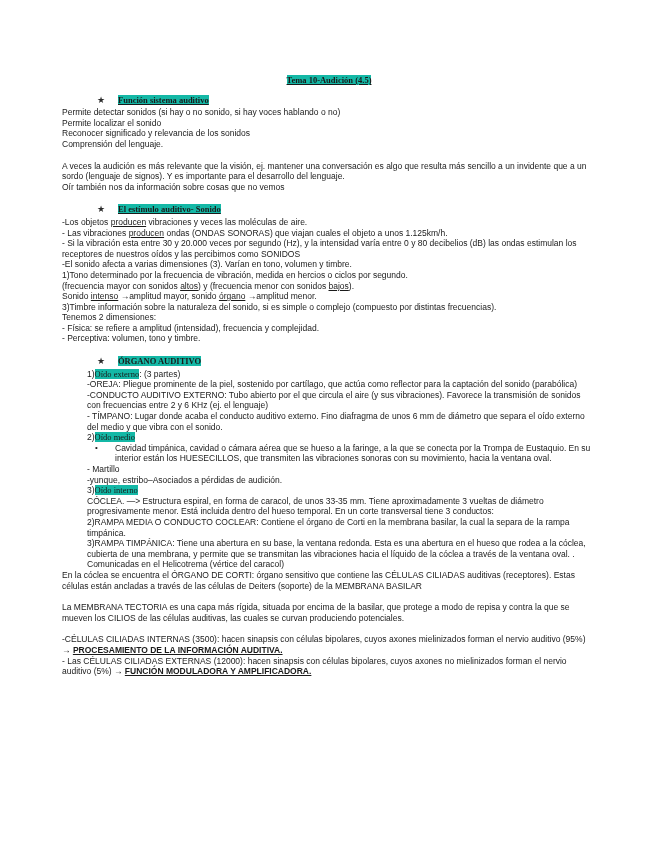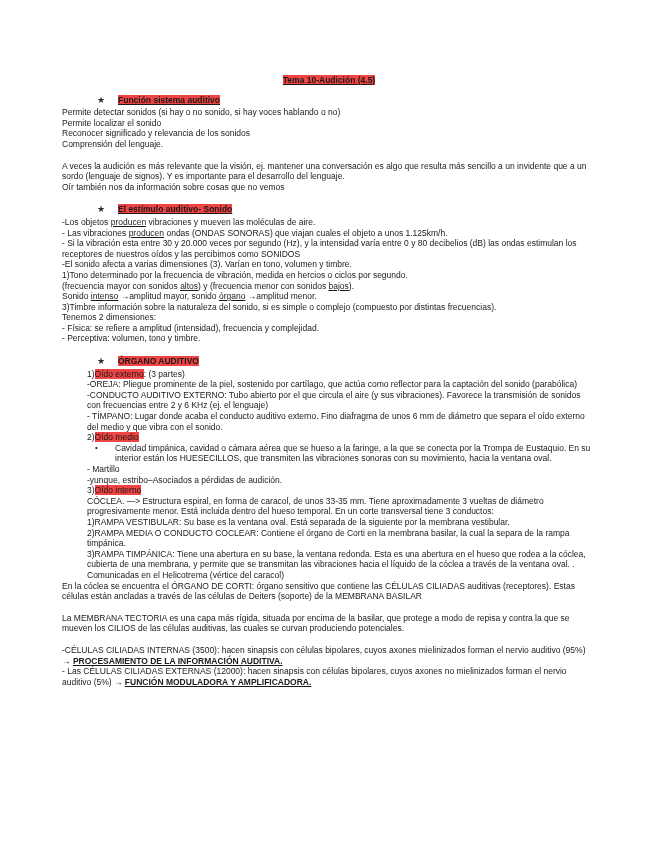--- a/index.html
+++ b/index.html
@@ -45,21 +45,21 @@
     display: flex;
     margin-left: 33px;
   }
   .bullet .marker {
     width: 20px;
     flex: none;
     font-size: 8px;
   }
   .indent { margin-left: 25px; }
   .spacer { height: 11px; }
-  .hl { background: #ef4444; }
+  .hl { background: #14b8a6; font-family: Liberation Serif, serif; }
   .u { text-decoration: underline; }
   .b { font-weight: 700; }
 </style>
 </head>
 <body>
 
 <div class="page">
   <div class="content">
       <div class="block title"><span class="b u hl">Tema 10-Audición (4.5)</span></div>
       <div class="block heading">
@@ -71,21 +71,21 @@
       <div class="block p"><span>Reconocer significado y relevancia de los sonidos</span></div>
       <div class="block p"><span>Comprensión del lenguaje.</span></div>
       <div class="block spacer"></div>
       <div class="block p"><span>A veces la audición es más relevante que la visión, ej. mantener una conversación es algo que resulta más sencillo a un invidente que a un sordo (lenguaje de signos). Y es importante para el desarrollo del lenguaje.</span></div>
       <div class="block p"><span>Oír también nos da información sobre cosas que no vemos</span></div>
       <div class="block spacer"></div>
       <div class="block heading">
         <span class="marker">★</span>
         <span><span class="b u hl">El estímulo auditivo- Sonido</span></span>
       </div>
-      <div class="block p"><span>-Los objetos </span><span class="u">producen</span><span> vibraciones y mueven las moléculas de aire.</span></div>
+      <div class="block p"><span>-Los objetos </span><span class="u">producen</span><span> vibraciones y veces las moléculas de aire.</span></div>
       <div class="block p"><span>- Las vibraciones </span><span class="u">producen</span><span> ondas (ONDAS SONORAS) que viajan cuales el objeto a unos 1.125km/h.</span></div>
       <div class="block p"><span>- Si la vibración esta entre 30 y 20.000 veces por segundo (Hz), y la intensidad varía entre 0 y 80 decibelios (dB) las ondas estimulan los receptores de nuestros oídos y las percibimos como SONIDOS</span></div>
       <div class="block p"><span>-El sonido afecta a varias dimensiones (3). Varían en tono, volumen y timbre.</span></div>
       <div class="block p"><span>1)Tono determinado por la frecuencia de vibración, medida en hercios o ciclos por segundo.</span></div>
       <div class="block p"><span>(frecuencia mayor con sonidos </span><span class="u">altos</span><span>) y (frecuencia menor con sonidos </span><span class="u">bajos</span><span>).</span></div>
       <div class="block p"><span>Sonido </span><span class="u">intenso</span><span> →amplitud mayor, sonido </span><span class="u">órgano</span><span> →amplitud menor.</span></div>
       <div class="block p"><span>3)Timbre información sobre la naturaleza del sonido, si es simple o complejo (compuesto por distintas frecuencias).</span></div>
       <div class="block p"><span>Tenemos 2 dimensiones:</span></div>
       <div class="block p"><span>- Física: se refiere a amplitud (intensidad), frecuencia y complejidad.</span></div>
       <div class="block p"><span>- Perceptiva: volumen, tono y timbre.</span></div>
@@ -100,21 +100,20 @@
       <div class="block p indent"><span>- TÍMPANO: Lugar donde acaba el conducto auditivo externo. Fino diafragma de unos 6 mm de diámetro que separa el oído externo del medio y que vibra con el sonido.</span></div>
       <div class="block p indent"><span>2)</span><span class="hl">Oído medio</span></div>
       <div class="block bullet">
         <span class="marker">•</span>
         <span><span>Cavidad timpánica, cavidad o cámara aérea que se hueso a la faringe, a la que se conecta por la Trompa de Eustaquio. En su interior están los HUESECILLOS, que transmiten las vibraciones sonoras con su movimiento, hacia la ventana oval.</span></span>
       </div>
       <div class="block p indent"><span>- Martillo</span></div>
       <div class="block p indent"><span>-yunque, estribo–Asociados a pérdidas de audición.</span></div>
       <div class="block p indent"><span>3)</span><span class="hl">Oído interno</span></div>
       <div class="block p indent"><span>CÓCLEA. —&gt; Estructura espiral, en forma de caracol, de unos 33-35 mm. Tiene aproximadamente 3 vueltas de diámetro progresivamente menor. Está incluida dentro del hueso temporal. En un corte transversal tiene 3 conductos:</span></div>
-      <div class="block p indent"><span>1)RAMPA VESTIBULAR: Su base es la ventana oval. Está separada de la siguiente por la membrana vestibular.</span></div>
       <div class="block p indent"><span>2)RAMPA MEDIA O CONDUCTO COCLEAR: Contiene el órgano de Corti en la membrana basilar, la cual la separa de la rampa timpánica.</span></div>
       <div class="block p indent"><span>3)RAMPA TIMPÁNICA: Tiene una abertura en su base, la ventana redonda. Esta es una abertura en el hueso que rodea a la cóclea, cubierta de una membrana, y permite que se transmitan las vibraciones hacia el líquido de la cóclea a través de la ventana oval. . Comunicadas en el Helicotrema (vértice del caracol)</span></div>
       <div class="block p"><span>En la cóclea se encuentra el ÓRGANO DE CORTI: órgano sensitivo que contiene las CÉLULAS CILIADAS auditivas (receptores). Estas células están ancladas a través de las células de Deiters (soporte) de la MEMBRANA BASILAR</span></div>
       <div class="block spacer"></div>
       <div class="block p"><span>La MEMBRANA TECTORIA es una capa más rígida, situada por encima de la basilar, que protege a modo de repisa y contra la que se mueven los CILIOS de las células auditivas, las cuales se curvan produciendo potenciales.</span></div>
       <div class="block spacer"></div>
       <div class="block p"><span>-CÉLULAS CILIADAS INTERNAS (3500): hacen sinapsis con células bipolares, cuyos axones mielinizados forman el nervio auditivo (95%) → </span><span class="b u">PROCESAMIENTO DE LA INFORMACIÓN AUDITIVA.</span></div>
       <div class="block p"><span>- Las CÉLULAS CILIADAS EXTERNAS (12000): hacen sinapsis con células bipolares, cuyos axones no mielinizados forman el nervio auditivo (5%) → </span><span class="b u">FUNCIÓN MODULADORA Y AMPLIFICADORA.</span></div>
     </div>
 </div>

